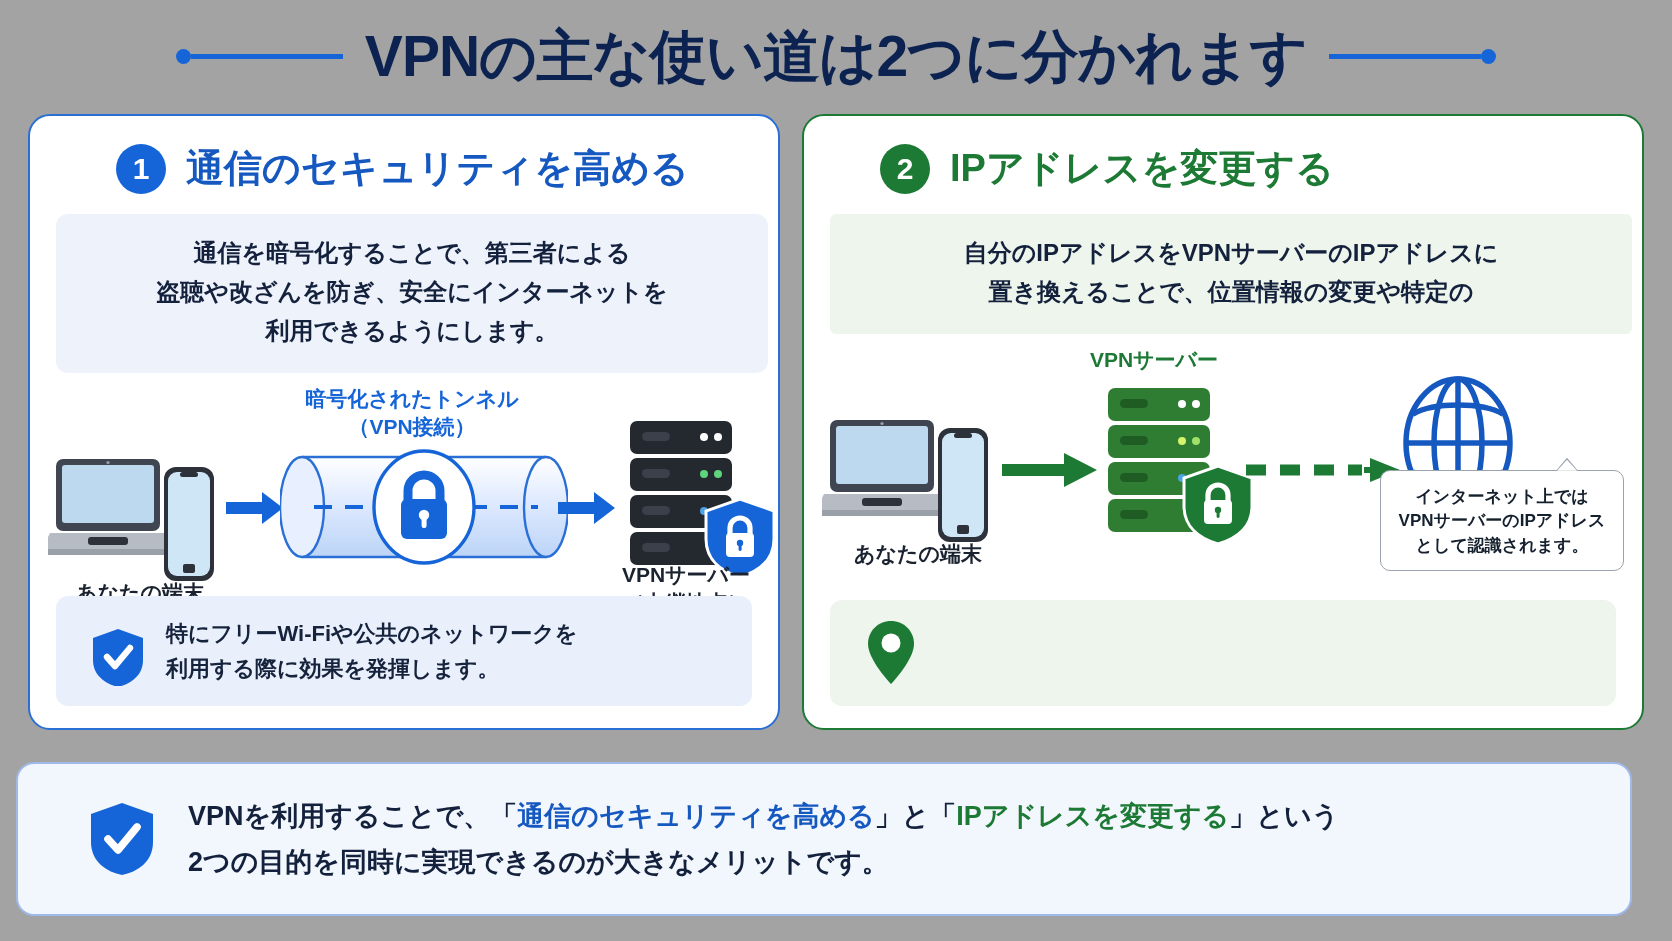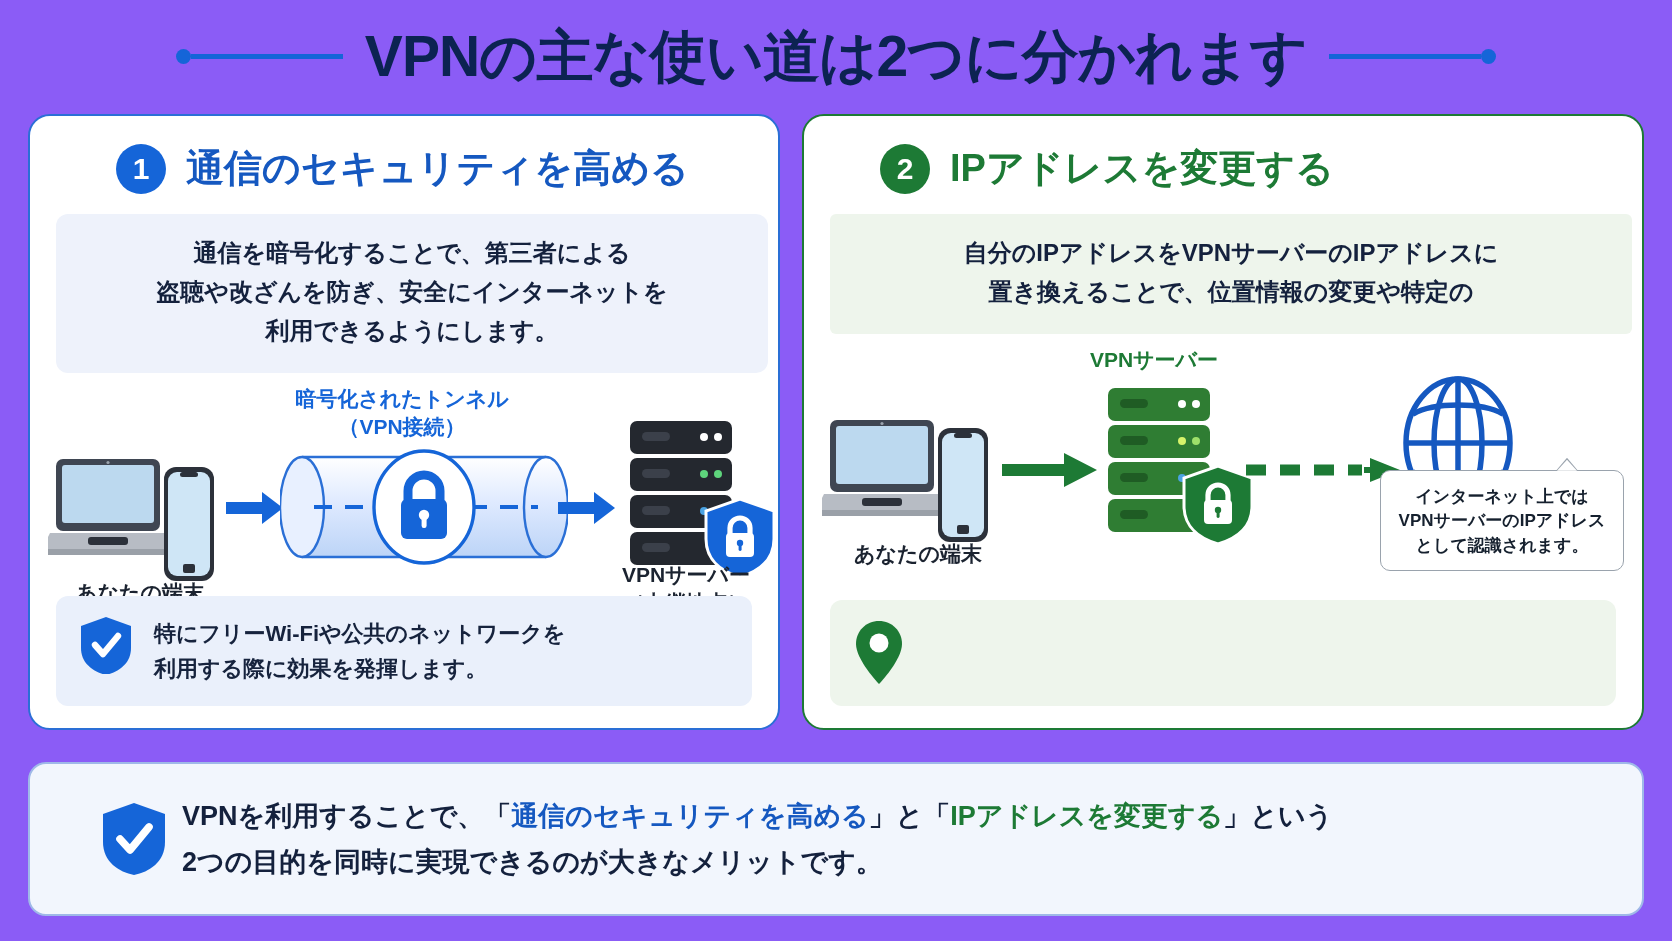--- a/index.html
+++ b/index.html
@@ -2,21 +2,21 @@
 <html lang="ja"><head>
 <meta charset="utf-8">
 <style>
   * { box-sizing: border-box; margin: 0; padding: 0; }
   html, body {
     width: 1672px; height: 941px;
     background: #ffffff;
     font-family: "Liberation Sans", "DejaVu Sans", sans-serif;
     overflow: hidden;
   }
-  .page { position: relative; width: 1672px; height: 941px; background: #8b5cf6; }
+  .page { position: relative; width: 1672px; height: 941px; background: #a3a3a3; }
 
   
   .title-row {
     position: absolute; top: 14px; left: 0; width: 1672px; height: 84px;
     display: flex; align-items: center; justify-content: center; gap: 22px;
   }
   .title-rule { display: flex; align-items: center; }
   .title-rule .dot {
     width: 15px; height: 15px; border-radius: 50%; background: #1565d8;
   }
@@ -69,22 +69,22 @@
     line-height: 1.35; white-space: nowrap;
   }
   .cap-label { font-size: 21px; }
   .cap-label.blue  { color: #1565d8; }
   .cap-label.green { color: #1d7a35; }
   .cap-dark { font-size: 21px; color: #1b2330; font-weight: 700; }
 
   
   .note {
     position: absolute; left: 26px; right: 26px; bottom: 22px;
-    border-radius: 12px; display: flex; align-items: flex-start; gap: 22px;
-    padding: 20px 24px;
+    border-radius: 12px; display: flex; align-items: flex-end; gap: 22px;
+    padding: 20px 36px;
   }
   .note.blue  { background: #eaf0fb; }
   .note.green { background: #eef5ec; }
   .note-text { font-size: 22px; font-weight: 700; color: #16233d; line-height: 1.6; }
 
   
   .balloon {
     position: absolute; left: 576px; top: 136px; width: 244px;
     border: 1.6px solid #9aa3ad; border-radius: 10px; background: #fff;
     padding: 14px 8px 11px 8px; text-align: center;
@@ -96,23 +96,23 @@
     clip-path: polygon(50% 0, 100% 100%, 0 100%);
   }
   .balloon::before {
     content: ""; position: absolute; top: -13px; right: 45px;
     width: 22px; height: 13px; background: #9aa3ad;
     clip-path: polygon(50% 0, 100% 100%, 0 100%);
   }
 
   
   .summary {
-    position: absolute; left: 28px; top: 762px; width: 1616px; height: 154px;
+    position: absolute; left: 16px; top: 762px; width: 1616px; height: 154px;
     border: 2px solid #9fb9e8; border-radius: 18px; background: #f2f6fd;
-    display: flex; align-items: center; gap: 16px; padding: 0 34px 0 72px;
+    display: flex; align-items: center; gap: 34px; padding: 0 34px 0 72px;
   }
   .summary-text {
     font-size: 27px; font-weight: 700; color: #14213d; line-height: 1.72;
   }
   .hl-blue  { color: #1558c0; }
   .hl-green { color: #1d7a35; }
 
   svg { display: block; }
 </style>
 </head>
@@ -140,21 +140,21 @@
     </div>
 
     <div class="desc blue">
       <div>通信を暗号化することで、第三者による</div>
       <div>盗聴や改ざんを防ぎ、安全にインターネットを</div>
       <div>利用できるようにします。</div>
     </div>
 
     <div class="diagram">
 
-      <div class="caption cap-label blue" style="left:222px; top:12px; width:300px;">
+      <div class="caption cap-label blue" style="left:232px; top:12px; width:300px;">
         <div>暗号化されたトンネル</div>
         <div>（VPN接続）</div>
       </div>
 
       <svg width="160" height="110" viewBox="0 0 160 110" style="position:absolute; left:18px; top:80px;">
         <rect x="8" y="6" width="104" height="72" rx="7" fill="#3f4652"></rect>
         <rect x="14" y="12" width="92" height="58" rx="3" fill="#bcd9ef"></rect>
         <circle cx="60" cy="9.5" r="1.6" fill="#9aa3ad"></circle>
         <path d="M2 80 L118 80 L126 96 L-6 96 Z" fill="#b7bcc4"></path>
         <rect x="40" y="84" width="40" height="8" rx="3" fill="#2c313a"></rect>

